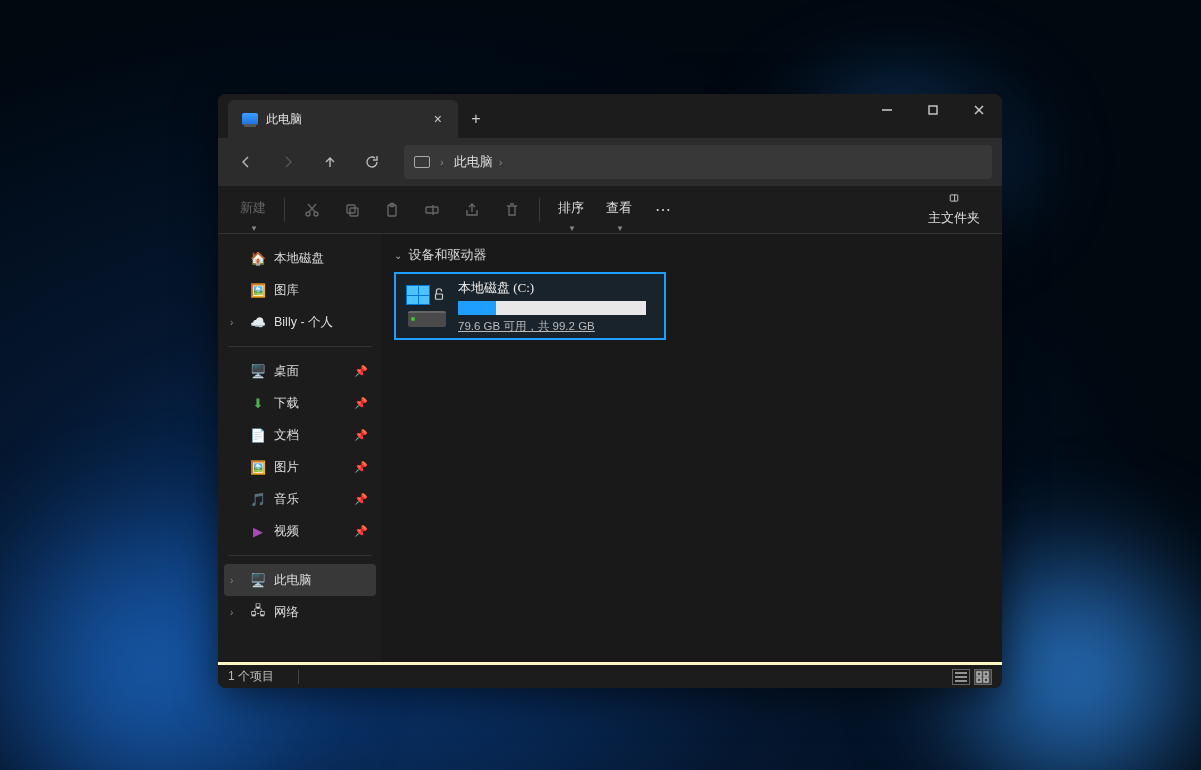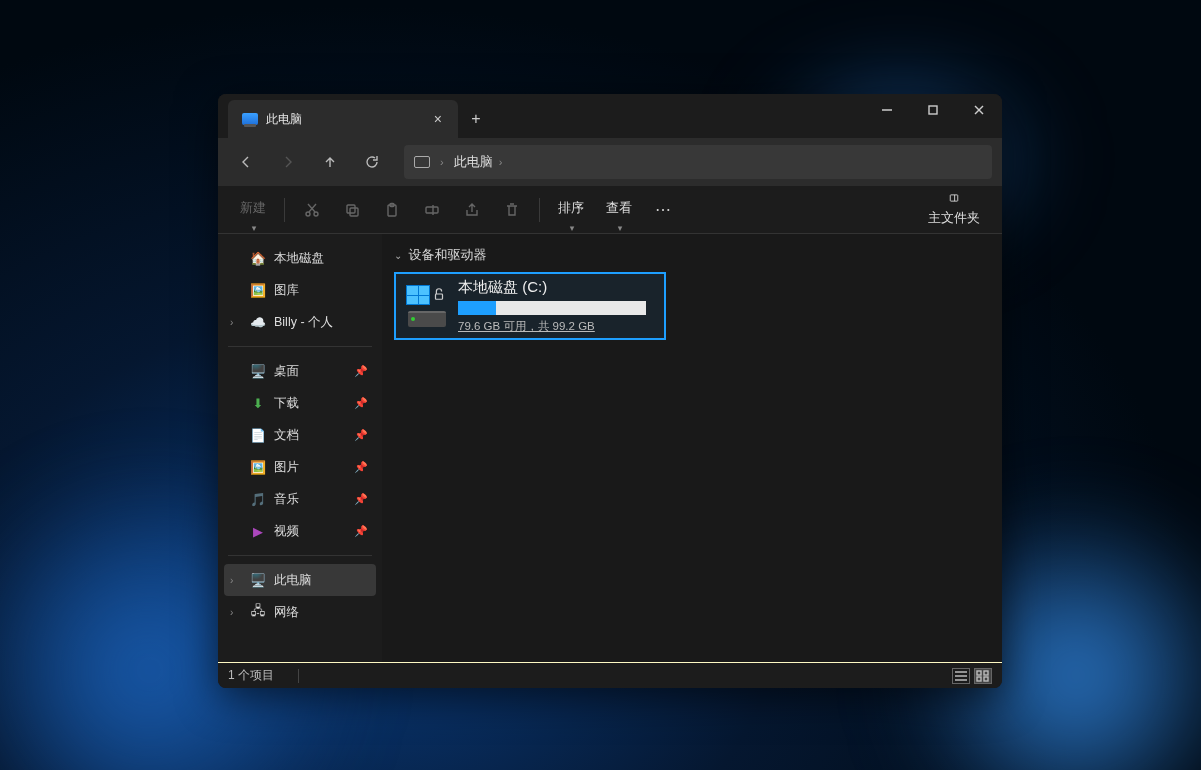--- a/index.html
+++ b/index.html
@@ -55,26 +55,26 @@
 .group-hdr .gchev { font-size:10px; color:#aaa; }
 
 .drive { width:272px; height:68px; border:2px solid #1e9fff; background:rgba(30,159,255,0.08); display:flex; align-items:center; gap:10px; padding:8px 10px; cursor:pointer; }
 .drive-icon { width:42px; height:42px; position:relative; }
 .drive-icon .win { position:absolute; top:0; left:0; width:24px; height:20px; background:#0078d4; display:grid; grid-template-columns:1fr 1fr; grid-template-rows:1fr 1fr; gap:1px; padding:1px; }
 .drive-icon .win span { background:#4cc2ff; }
 .drive-icon .lock { position:absolute; top:2px; right:2px; width:14px; height:14px; }
 .drive-icon .hdd { position:absolute; bottom:0; left:2px; width:38px; height:16px; background:#4a4a4a; border-radius:2px; border-top:2px solid #666; }
 .drive-icon .hdd::before { content:""; position:absolute; left:3px; top:4px; width:4px; height:4px; background:#3c3; border-radius:50%; }
 .drive-info { flex:1; display:flex; flex-direction:column; gap:4px; }
-.drive-name { color:#eee; font-size:15px; }
+.drive-name { color:#eee; font-size:13px;font-family:Liberation Serif, serif; }
 .drive-bar { width:188px; height:14px; background:#e8e8e8; position:relative; }
 .drive-fill { height:100%; background:#1e9fff; width:20%; }
 .drive-stat { color:#bbb; font-size:11.5px;text-decoration:underline; }
 
-.statusbar { height:26px; background:#1c1c1c; border-top:1px solid #fef9c3; display:flex; align-items:center; padding:0 10px; color:#bbb; font-size:12px; gap:24px; }
+.statusbar { height:26px; background:#1c1c1c; border-top:3px solid #fef9c3; display:flex; align-items:center; padding:0 10px; color:#bbb; font-size:12px; gap:24px; }
 .statusbar .vsep { width:1px; height:14px; background:#444; }
 .status-right { margin-left:auto; display:flex; gap:4px; }
 .view-toggle { width:18px; height:16px; border:1px solid #666; display:flex; cursor:pointer; }
 .view-toggle.active { background:#444; }
 
 svg { stroke:currentColor; fill:none; stroke-width:1.4; }
 </style>
 </head>
 <body>
 

